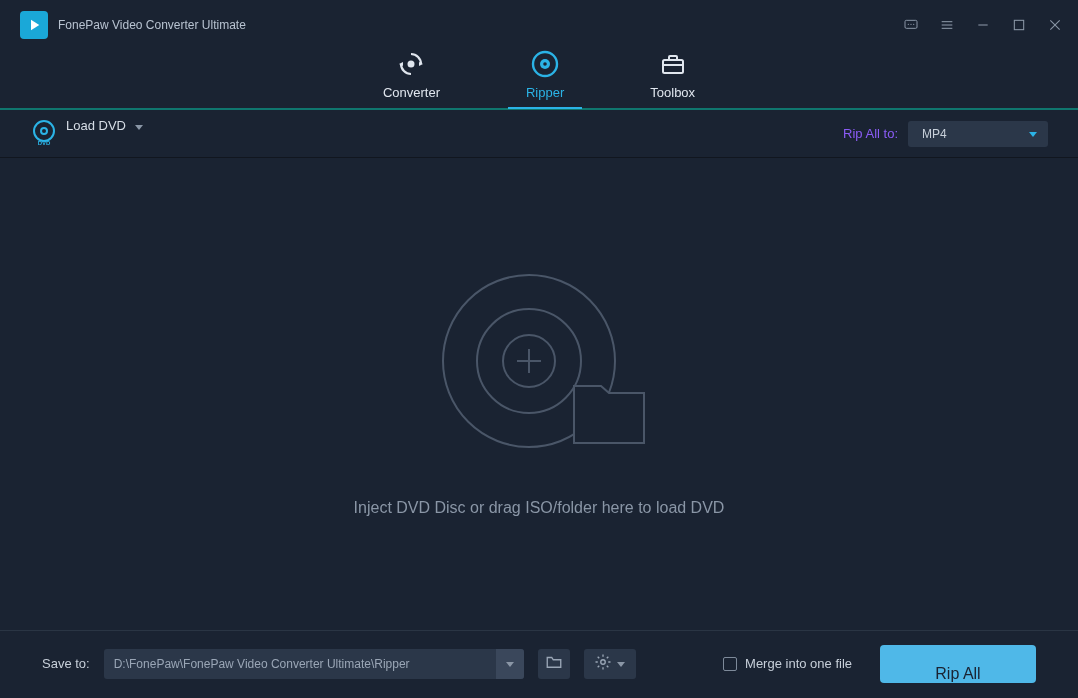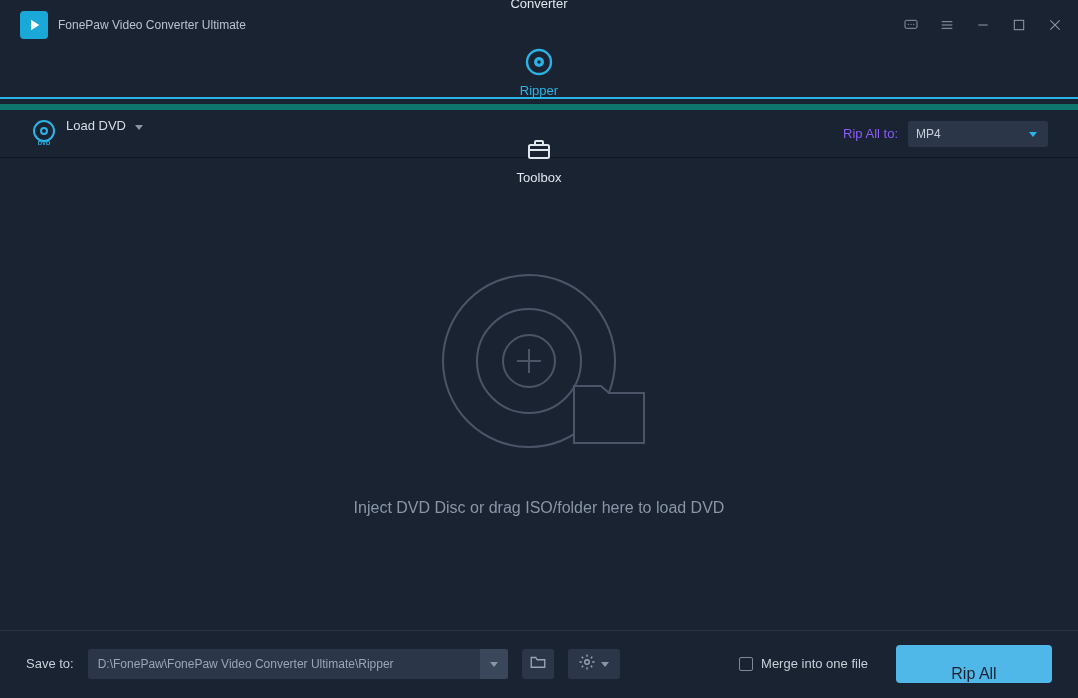--- a/index.html
+++ b/index.html
@@ -46,23 +46,22 @@
   align-items: center;
   justify-content: center;
   cursor: pointer;
   color: #8a96a6;
 }
 .win-btn svg { width: 16px; height: 16px; }
 .nav-tabs {
   height: 69px;
   display: flex;
   justify-content: center;
-  gap: 36px;
-  border-bottom: 6px solid #0f766e;
-  flex-direction: column;
+  gap: 62px;
+  border-bottom: 2px solid #0f766e;
 }
 .nav-tab {
   display: flex;
   flex-direction: column;
   align-items: center;
   justify-content: center;
   cursor: pointer;
   position: relative;
   padding: 0 12px;
   gap: 6px;
@@ -96,21 +95,21 @@
 .load-dvd-btn .txt { color: #d6dde6; font-size: 13px; }
 .toolbar-spacer { flex: 1; }
 .rip-to-label { font-size: 13px; color: #8b5cf6; margin-right: 10px; }
 .rip-select {
   width: 140px;
   height: 26px;
   background: #2b3749;
   border-radius: 3px;
   display: flex;
   align-items: center;
-  padding: 0 8px;
+  padding: 0 14px;
   font-size: 12px;
   color: #c7cfd9;
   cursor: pointer;
   position: relative;
 }
 .rip-select .chev {
   position: absolute;
   right: 10px;
   top: 7px;
 }
@@ -122,21 +121,21 @@
   justify-content: center;
   gap: 34px;
   position: relative;
 }
 .drop-hint { font-size: 16px; color: #8a96a6; }
 .bottom-bar {
   height: 66px;
   border-top: 1px solid #2a3544;
   display: flex;
   align-items: center;
-  padding: 0 26px;
+  padding: 0 42px;
   gap: 14px;
 }
 .save-label { font-size: 13px; color: #c7cfd9; }
 .save-path-box {
   flex: 0 0 420px;
   height: 30px;
   background: #2b3749;
   border-radius: 3px;
   display: flex;
   align-items: center;

